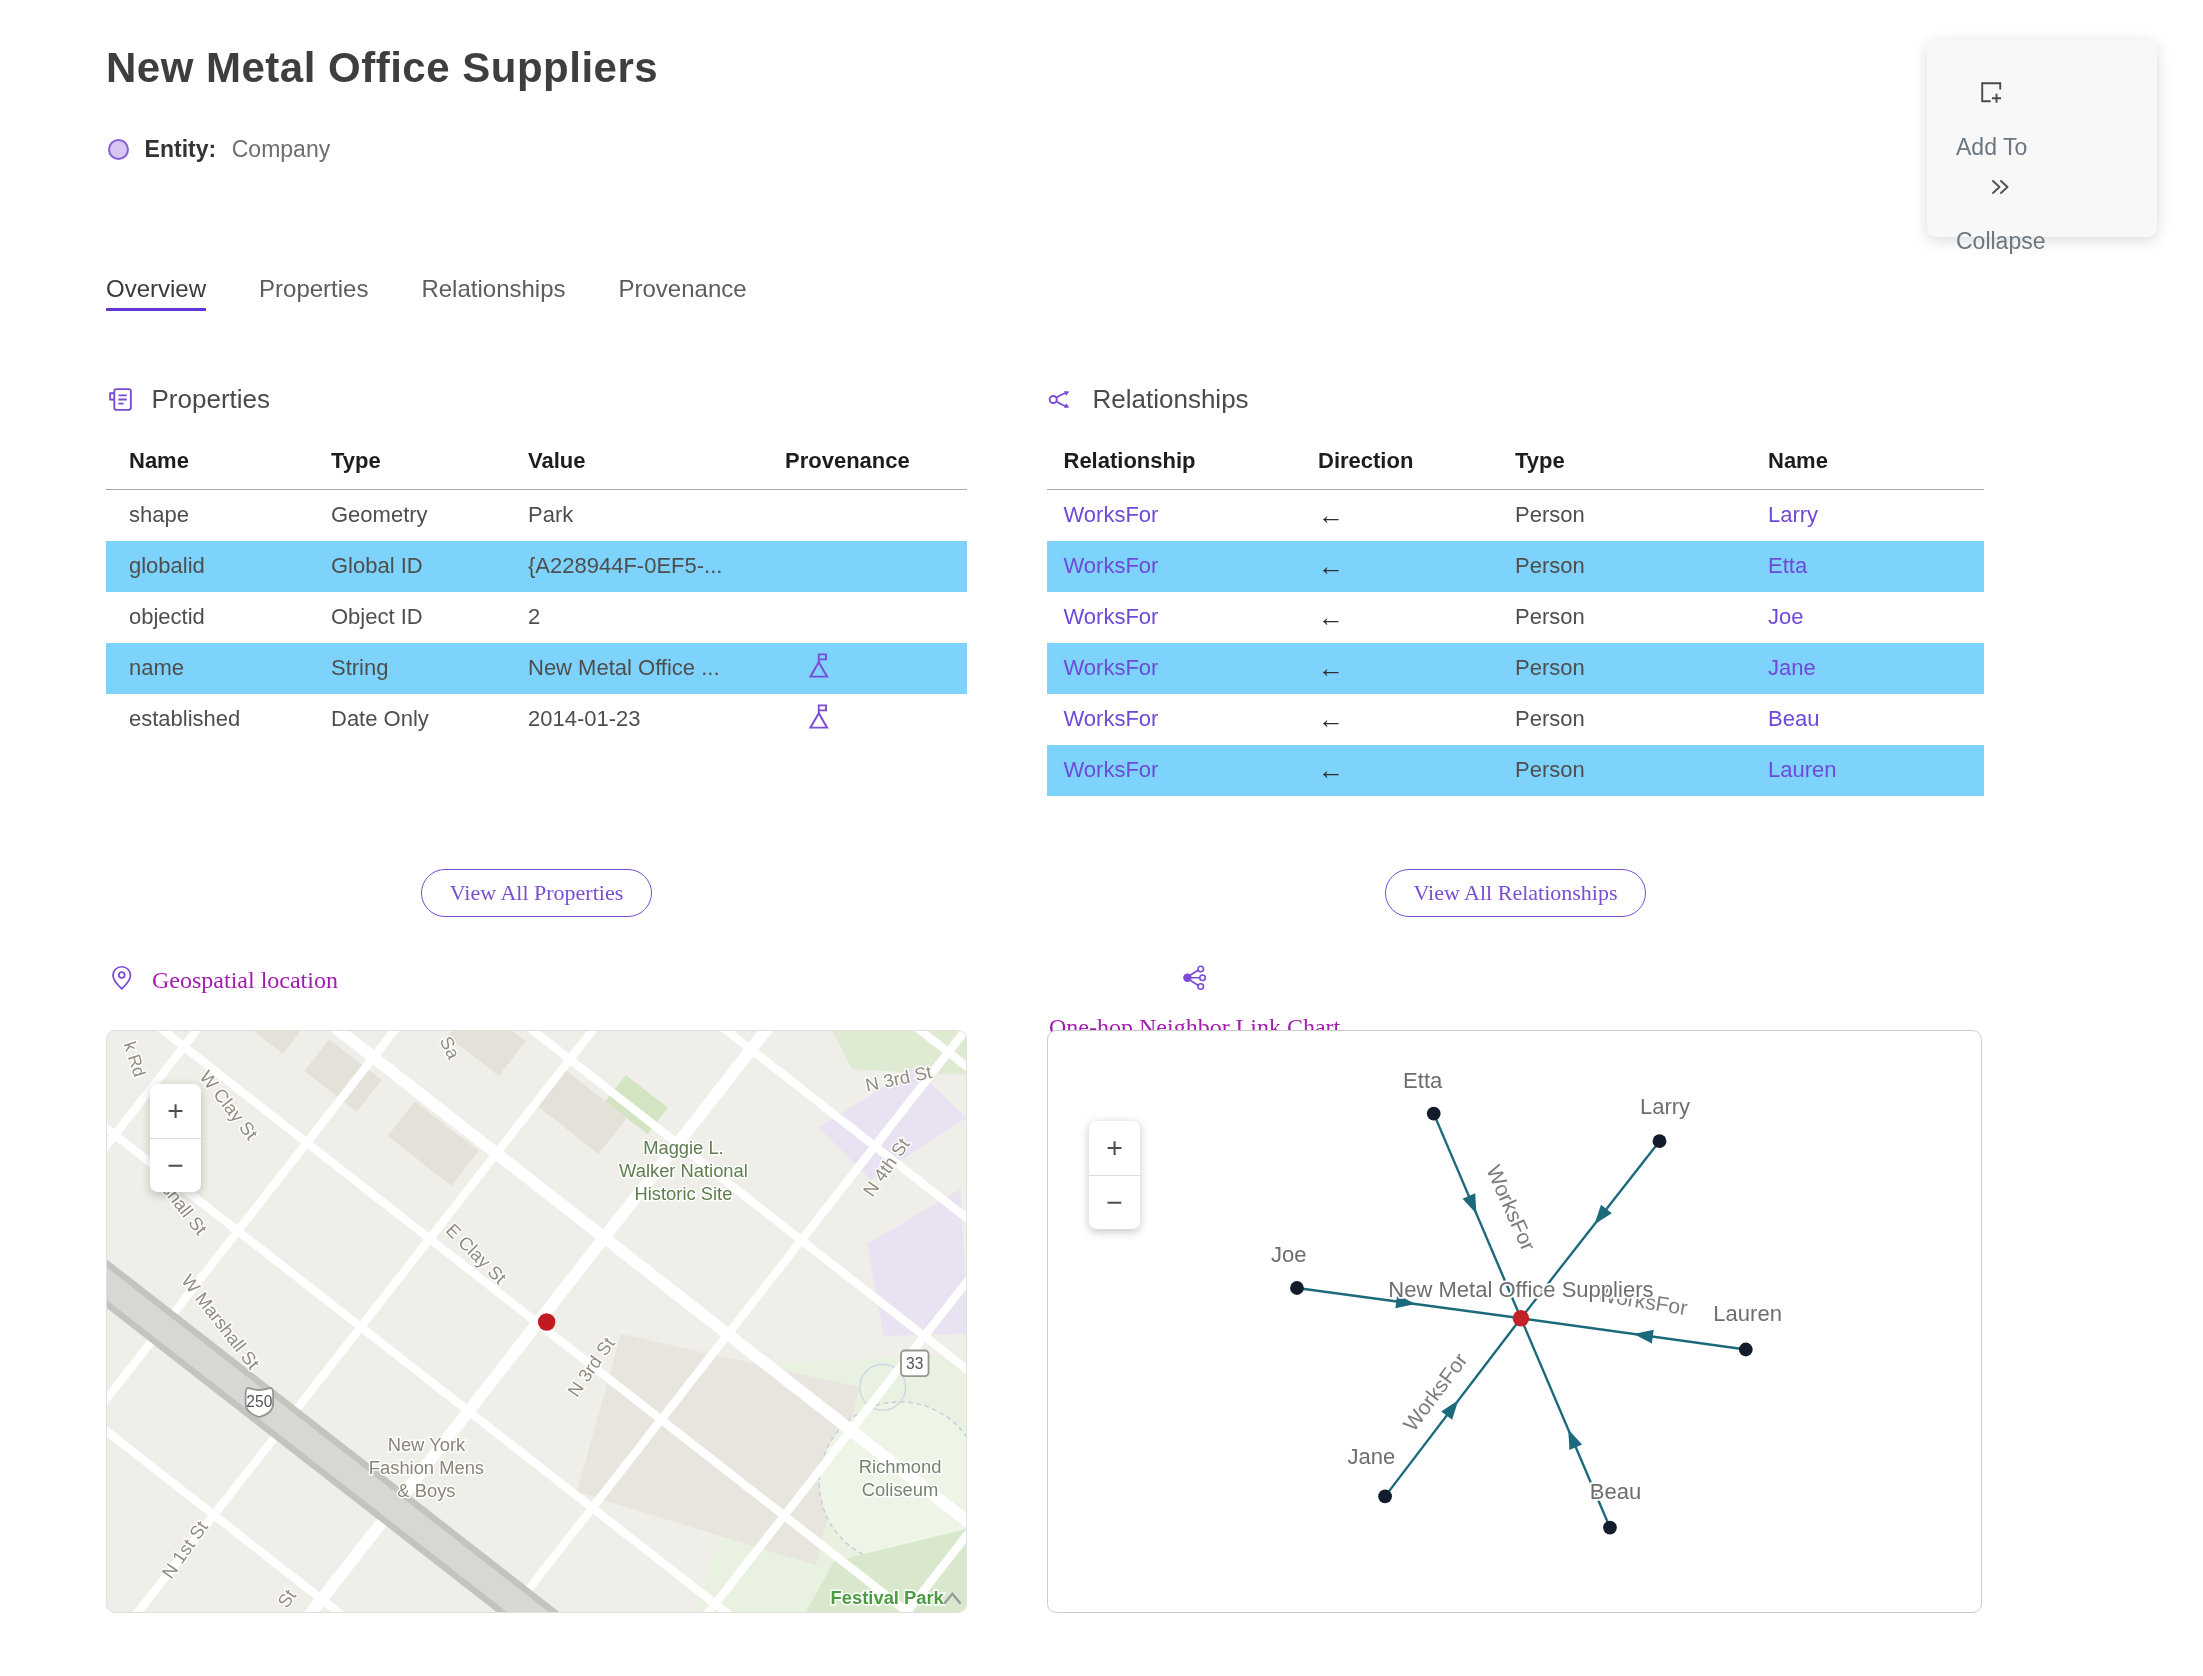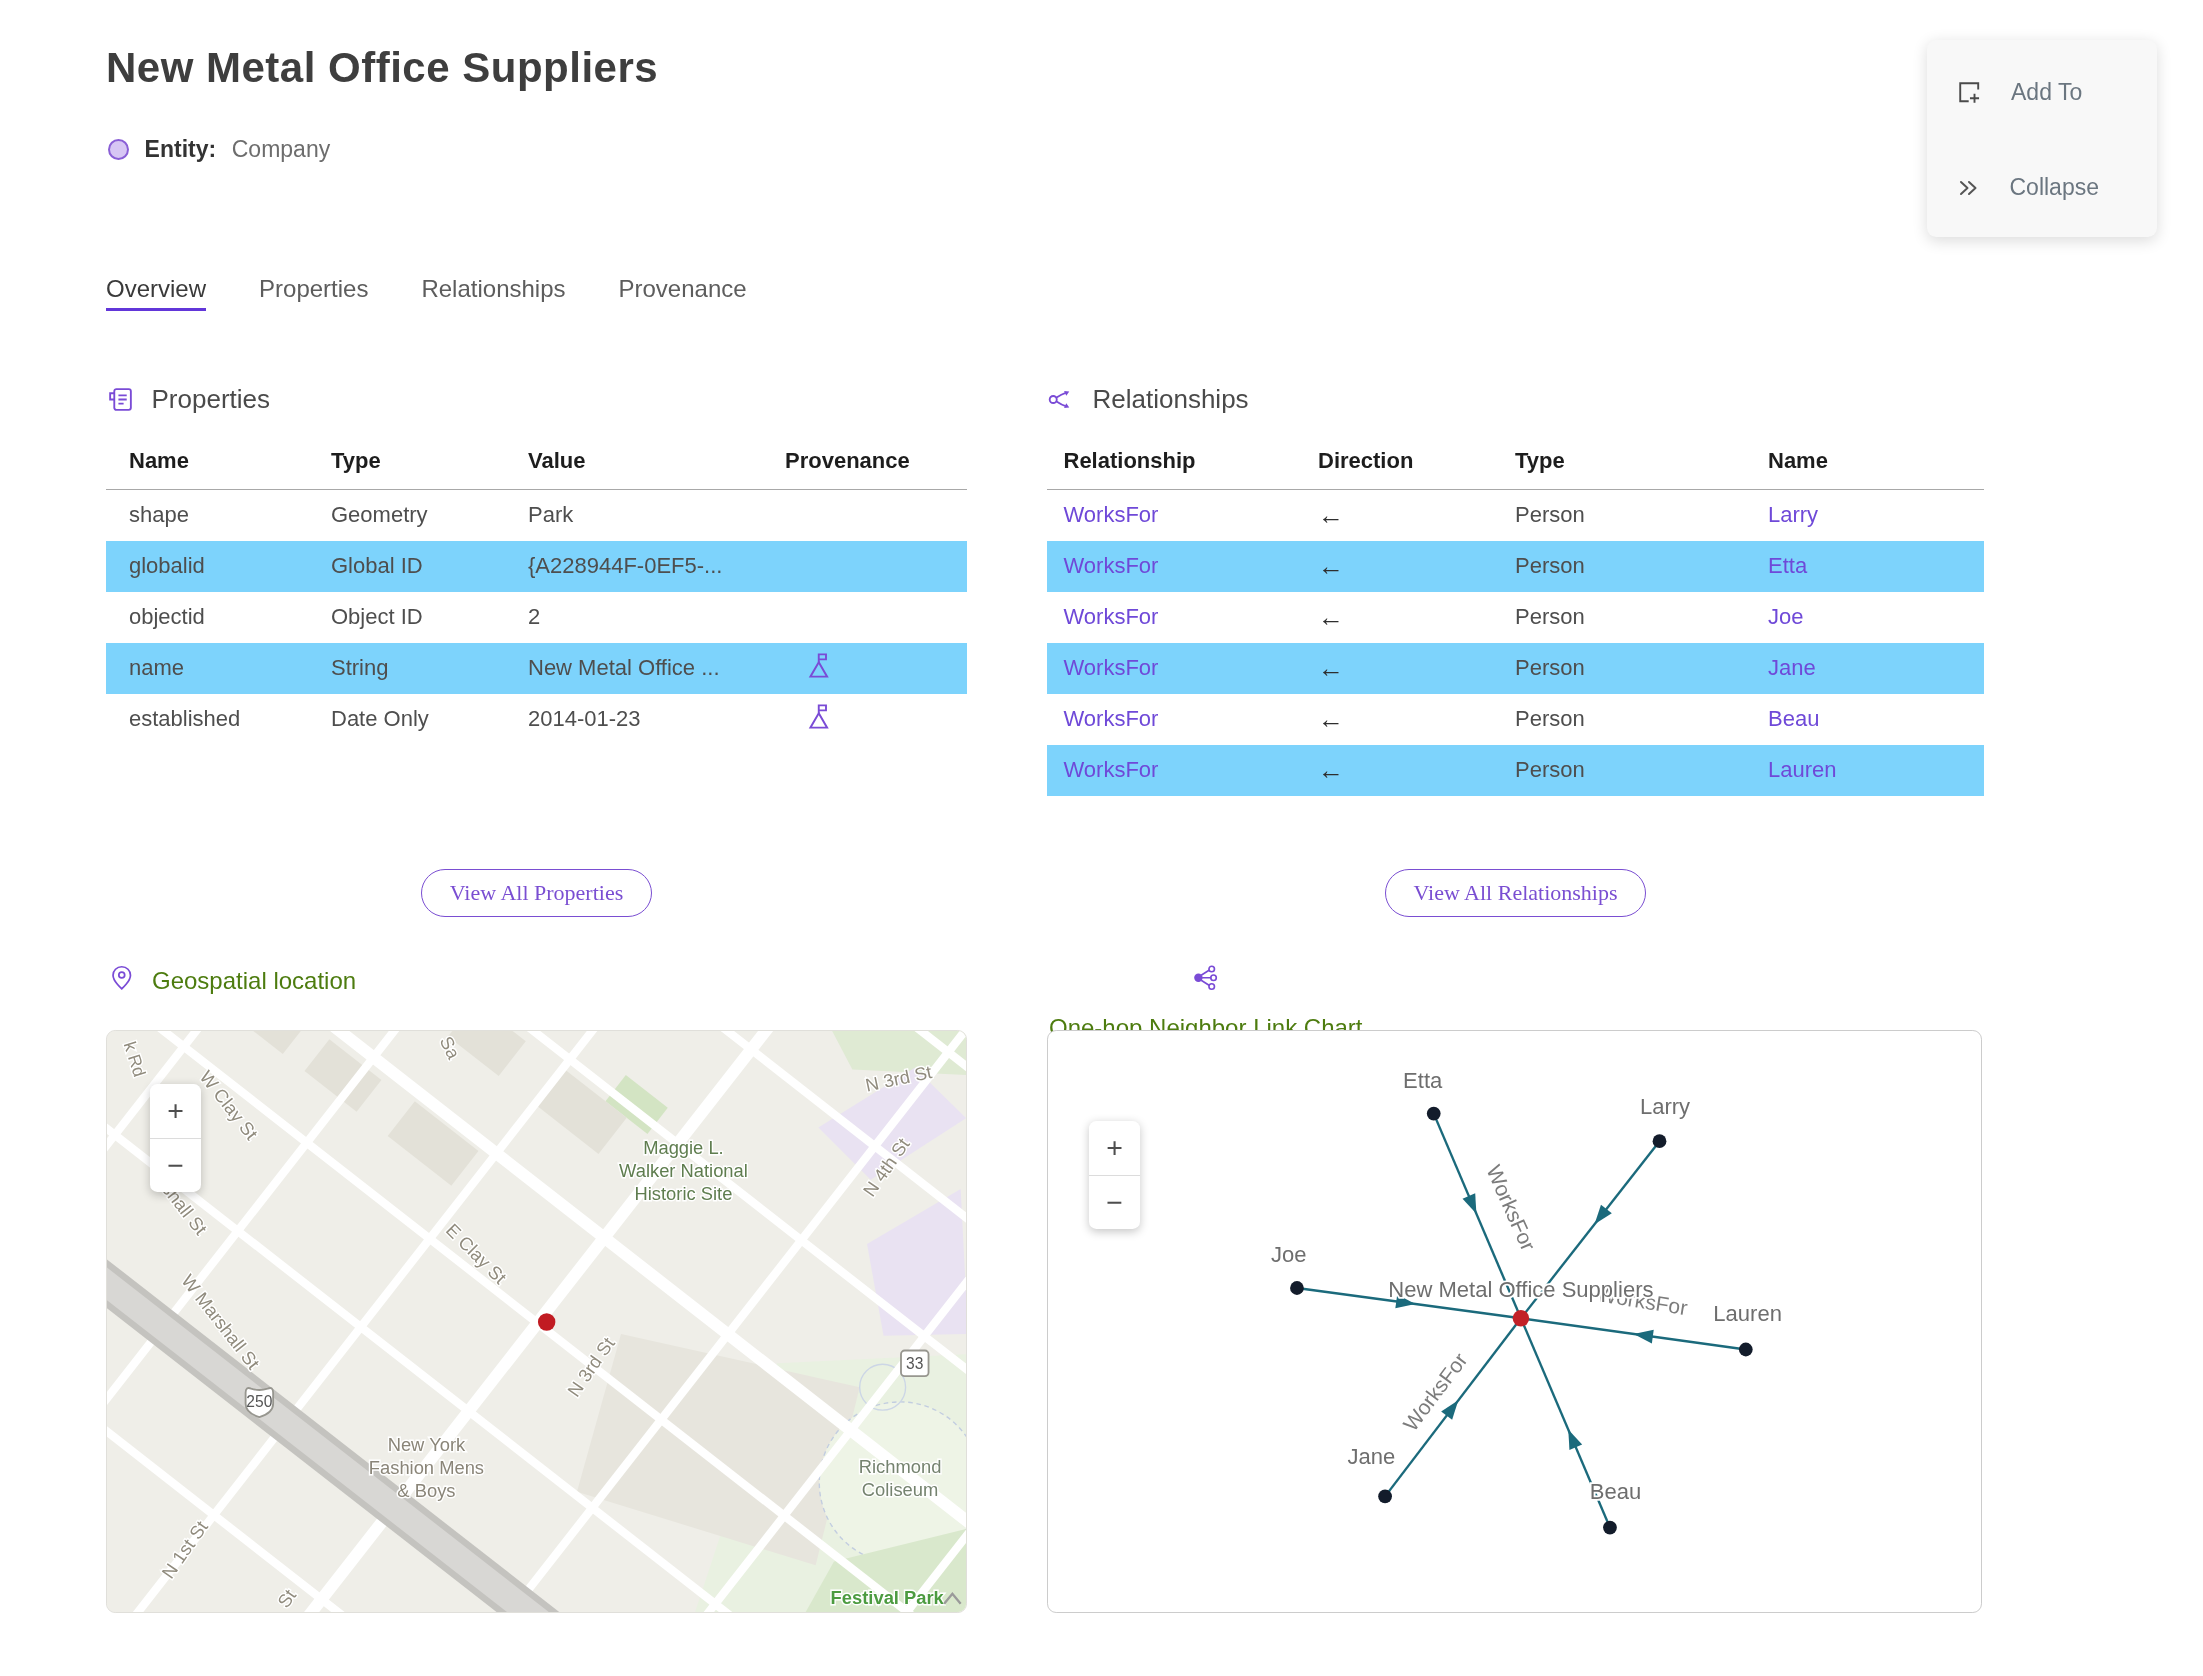--- a/index.html
+++ b/index.html
@@ -6,21 +6,21 @@
   body{width:2204px;height:1677px;font-family:"Liberation Sans",sans-serif;color:#4a4a4a;}
   .page{position:relative;width:2204px;height:1677px;overflow:hidden;background:#fff;}
 
   .title{position:absolute;left:106px;top:44px;margin:0;font-size:42px;font-weight:bold;color:#3e3e3e;letter-spacing:0.5px;}
   .entity-row{position:absolute;left:108px;top:136px;display:flex;align-items:center;gap:15.6px;font-size:23px;}
   .entity-dot{width:21px;height:21px;border-radius:50%;background:#d7c6f4;border:2.8px solid #8a5fd6;box-sizing:border-box;}
   .entity-label{font-weight:bold;color:#333;}
   .entity-type{color:#6d6d6d;}
 
   .action-panel{position:absolute;left:1927px;top:40px;width:230px;height:197px;background:#f8f8f8;border-radius:9.2px;box-shadow:0 3.7px 14.7px rgba(0,0,0,.14);}
-  .action-item{position:absolute;left:29px;display:flex;align-items:center;gap:27.5px;font-size:23px;color:#6b7680;cursor:pointer;}
+  .action-item{position:absolute;left:29px;display:flex;align-items:center;gap:27.5px;font-size:23px;color:#6b7680;cursor:pointer;flex-direction:column;}
   .action-item.a1{top:39px;} .action-item.a2{top:134px;}
   .action-item svg{display:block;}
 
   .tabs{position:absolute;left:106px;top:275px;display:flex;gap:53px;font-size:24px;color:#5d5d5d;}
   .tab{padding-bottom:5px;cursor:pointer;}
   .tab.active{color:#3a3a3a;border-bottom:3.7px solid #6236d9;}
 
   .col{position:absolute;top:384px;}
   .col.left{left:106px;width:861px;}
   .col.right{left:1047px;width:937px;}
@@ -32,21 +32,21 @@
   tbody td{height:51px;font-size:22px;color:#4e4e4e;padding:0;overflow:hidden;white-space:nowrap;}
   tr.stripe{background:#7dd3fc;}
   .pad1p{padding-left:23px;} .pad1r{padding-left:16.5px;}
   .link{color:#6f49d8;cursor:pointer;}
   .dir-arrow{font-size:26px;color:#2e2e2e;}
   .prov-cell{padding-left:20px;}
 
   .btn-row{position:absolute;top:485px;left:0;width:100%;text-align:center;}
   .pill{display:inline-block;background:#fff;border:1.8px solid #7a4ed2;color:#7a4ed2;border-radius:917px;padding:10px 27.5px;font-size:22px;cursor:pointer;font-family:Liberation Serif, serif;}
 
-  .sec2-head{position:absolute;top:964px;display:flex;align-items:center;gap:16.5px;font-size:24px;color:#4d7c0f;}
+  .sec2-head{position:absolute;top:964px;display:flex;align-items:center;gap:16.5px;font-size:24px;color:#a21caf;font-family:Liberation Serif, serif;}
   .sec2-head.hl{left:108px;} .sec2-head.hr{left:1049px;flex-direction:column;}
 
   .map-card{position:absolute;left:106px;top:1030px;width:861px;height:583px;border-radius:9.2px;overflow:hidden;border:0.9px solid #e0dfda;box-sizing:border-box;background:#efeee8;}
   .chart-card{position:absolute;left:1047px;top:1030px;width:935px;height:583px;border-radius:9.2px;border:0.9px solid #ccc;box-sizing:border-box;background:#fff;overflow:hidden;}
 
   .zoomctl{position:absolute;width:51px;height:108px;background:#fff;border-radius:7.3px;box-shadow:0 2.8px 9.2px rgba(0,0,0,.22);display:flex;flex-direction:column;z-index:6;}
   .zbtn{flex:1;display:flex;align-items:center;justify-content:center;font-size:28.5px;color:#4e4e4e;cursor:pointer;}
   .zbtn + .zbtn{border-top:0.9px solid #dcdcdc;}
   .zoomctl.zmap{left:43px;top:53px;} .zoomctl.zchart{left:41px;top:90px;}
 

